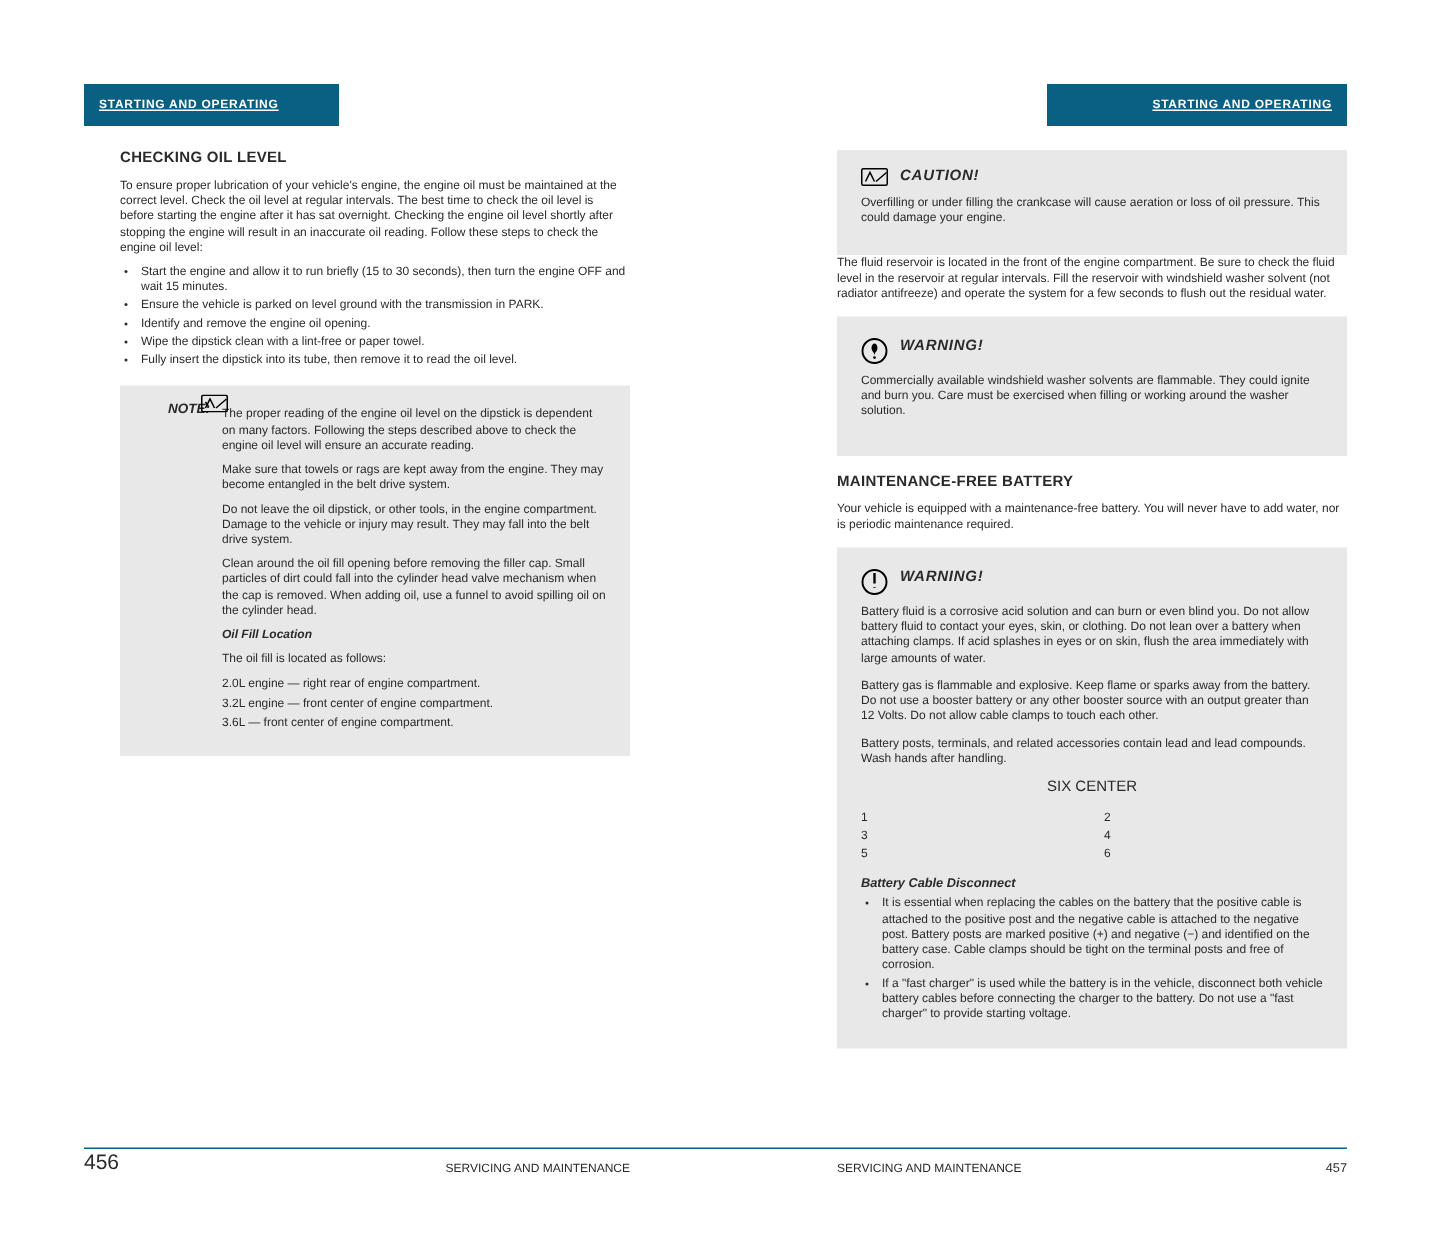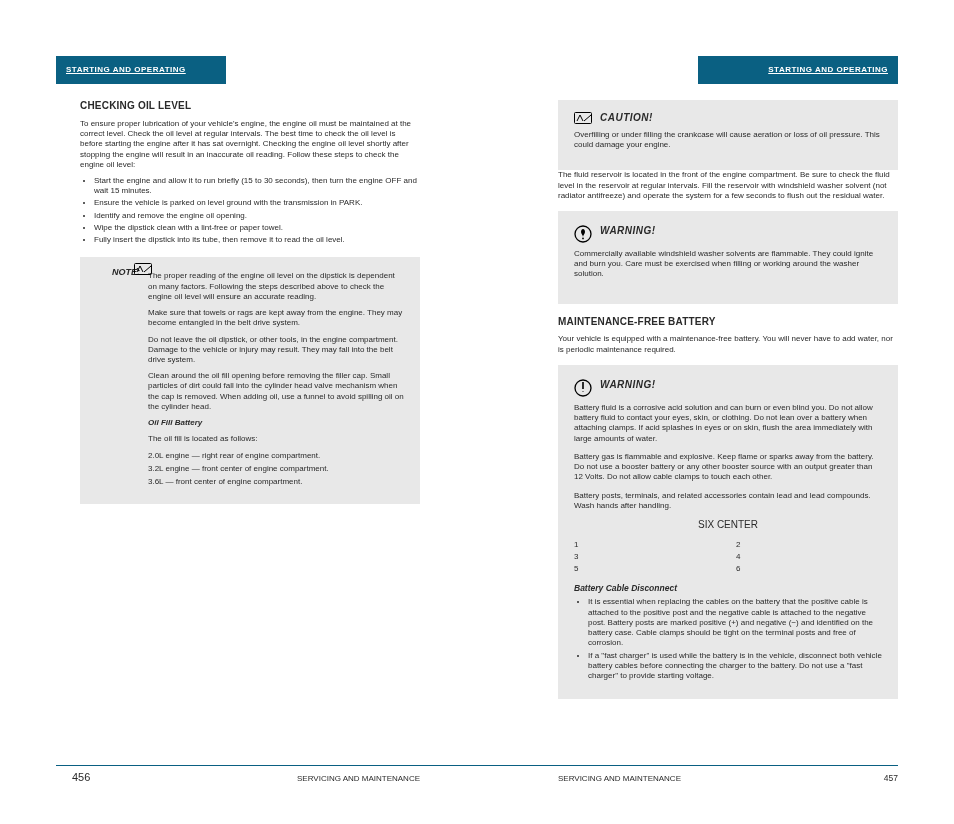--- a/index.html
+++ b/index.html
@@ -146,23 +146,22 @@
     left: 56px;
     right: 56px;
     bottom: 58px;
     height: 0;
     border-top: 1.2px solid #0a6082;
   }
   .footer-page-left {
     position: absolute;
     left: 56px;
     bottom: 40px;
-    font-size: 11px;
-    color: #2a2a2a;
-    margin-left: 16px;
+    font-size: 14px;
+    color: #2a2a2a;
   }
   .footer-page-right {
     position: absolute;
     right: 56px;
     bottom: 40px;
     font-size: 8.5px;
     color: #2a2a2a;
   }
   .footer-title {
     position: absolute;
@@ -204,21 +203,21 @@
         <svg width="18" height="12" viewBox="0 0 18 12">
           <rect x="0.5" y="0.5" width="17" height="11" rx="1" fill="none" stroke="#000" stroke-width="1"></rect>
           <path d="M3 9 L6 3 L9 9 M10 9 L17 3" stroke="#000" stroke-width="1" fill="none"></path>
           <path d="M3 5 L5 8" stroke="#000" stroke-width="1"></path>
         </svg>
       </div>
       <p>The proper reading of the engine oil level on the dipstick is dependent on many factors. Following the steps described above to check the engine oil level will ensure an accurate reading.</p>
       <p>Make sure that towels or rags are kept away from the engine. They may become entangled in the belt drive system.</p>
       <p>Do not leave the oil dipstick, or other tools, in the engine compartment. Damage to the vehicle or injury may result. They may fall into the belt drive system.</p>
       <p>Clean around the oil fill opening before removing the filler cap. Small particles of dirt could fall into the cylinder head valve mechanism when the cap is removed. When adding oil, use a funnel to avoid spilling oil on the cylinder head.</p>
-      <p style="font-weight:bold;font-style:italic;">Oil Fill Battery</p>
+      <p style="font-weight:bold;font-style:italic;">Oil Fill Location</p>
       <p>The oil fill is located as follows:</p>
       <ul>
         <li>2.0L engine — right rear of engine compartment.</li>
         <li>3.2L engine — front center of engine compartment.</li>
         <li>3.6L — front center of engine compartment.</li>
       </ul>
     </div>
   </div>
 
   <div class="col col-right">

